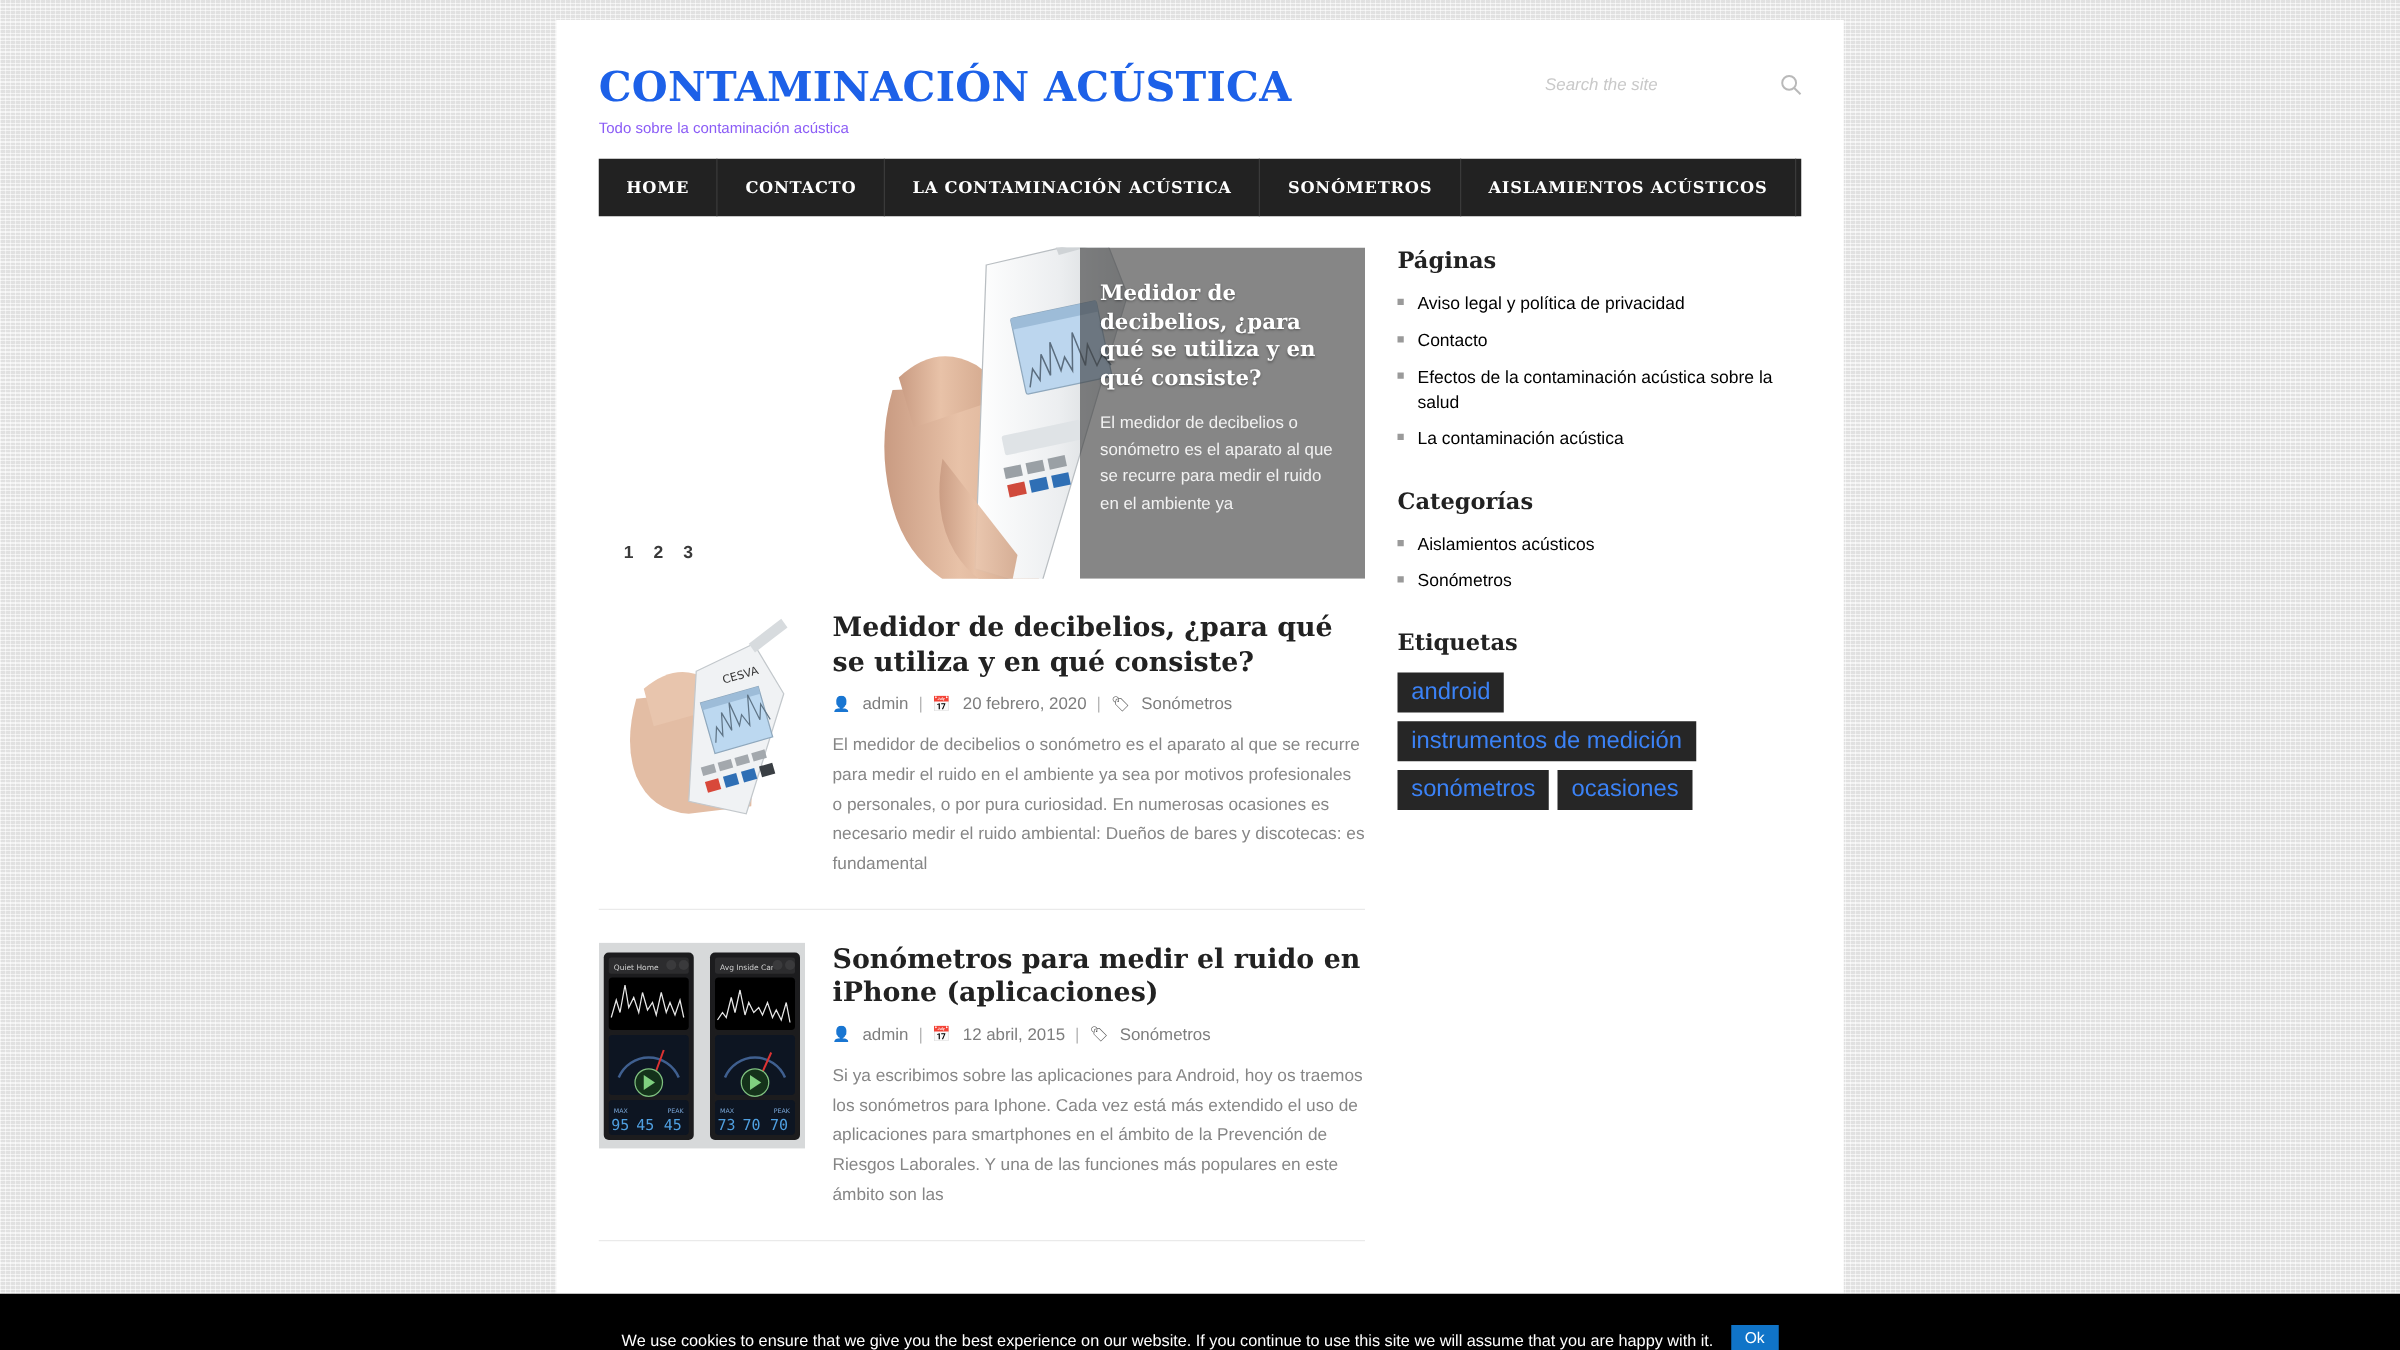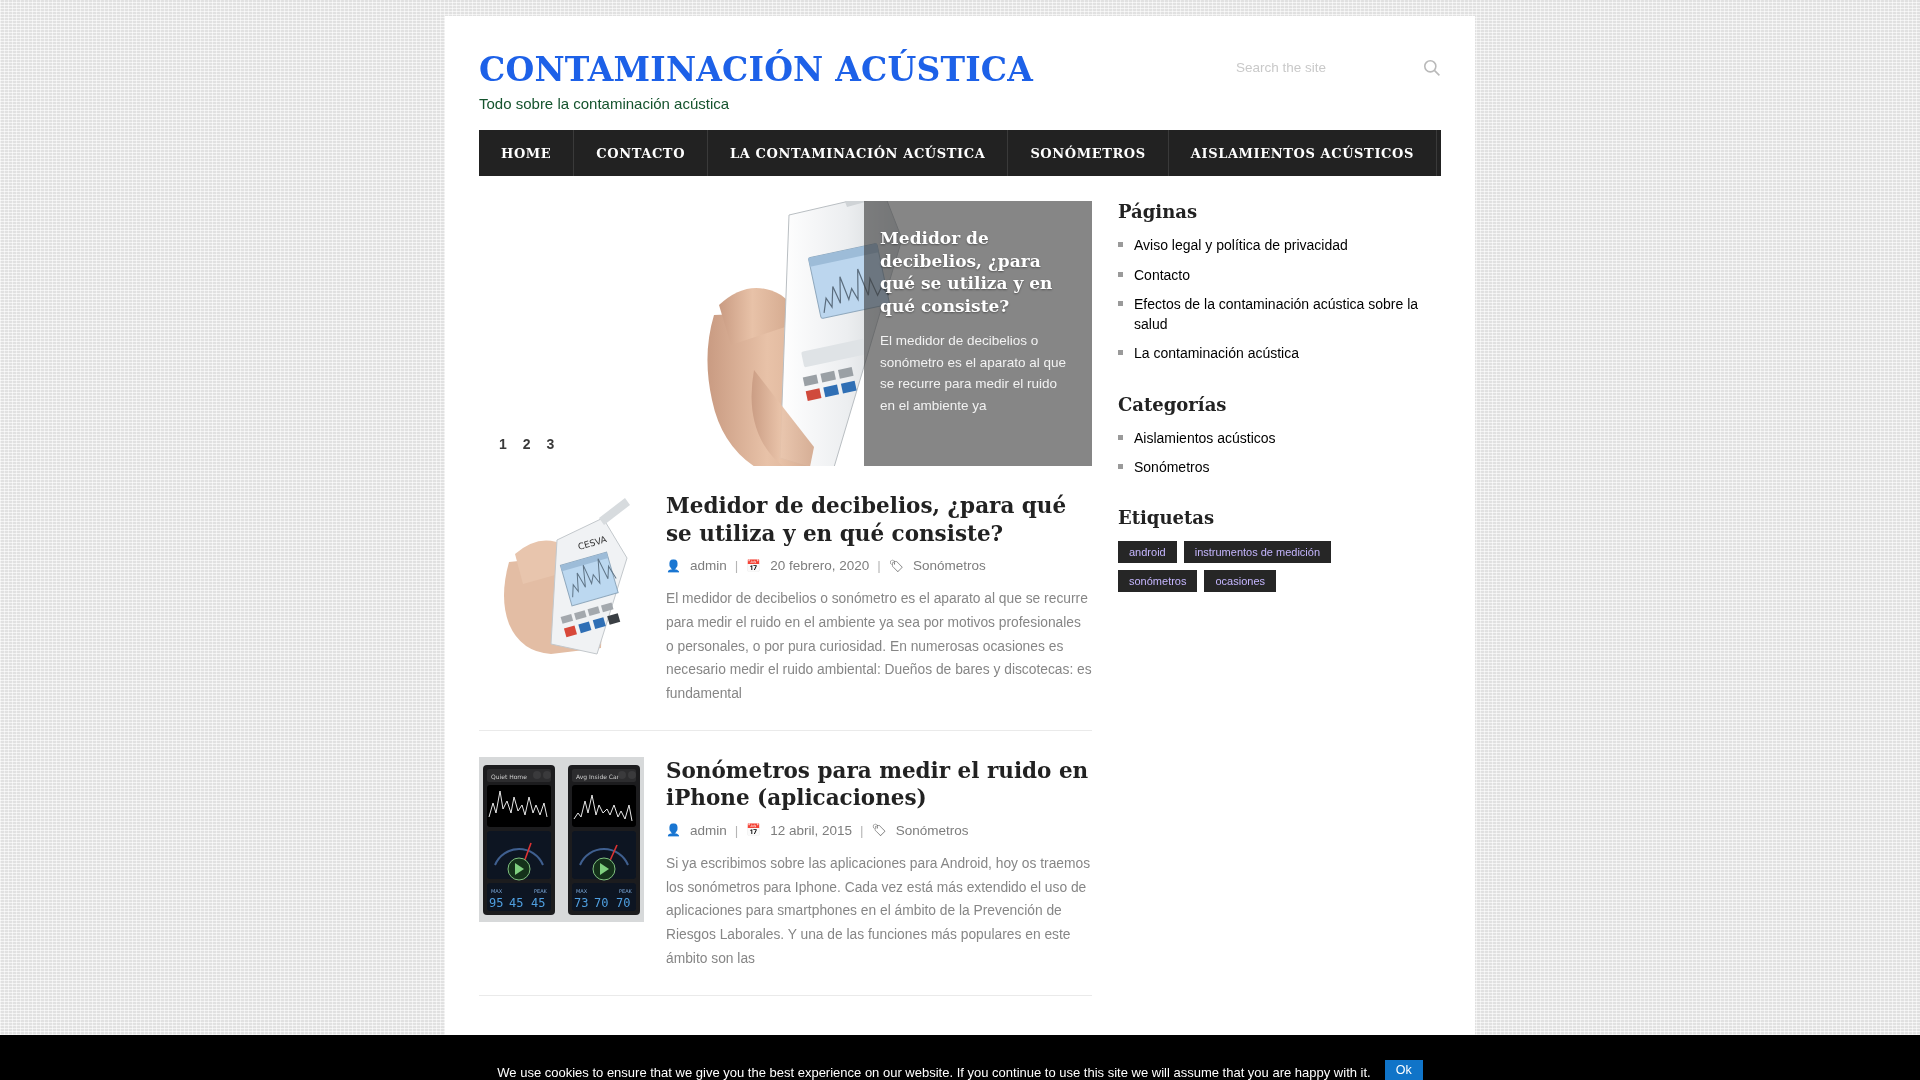--- a/index.html
+++ b/index.html
@@ -27,36 +27,37 @@
   .header { display: flex; align-items: flex-start; padding: 28px 0 18px 0; }
   .brand { flex: 1; padding-top: 8px; }
   .site-title {
     font-family: "DejaVu Serif", serif;
     font-size: 33px;
     font-weight: bold;
     color: #1d61e8;
     letter-spacing: 0.2px;
     line-height: 1.1;
   }
-  .site-tagline { font-size: 15px; color: #14532d; margin-top: 7px; }
+  .site-tagline { font-size: 12px; color: #8b5cf6; margin-top: 7px; }
   .search-box {
     width: 205px;
     display: flex;
     align-items: center;
     gap: 8px;
     padding-top: 14px;
   }
   .search-input {
     flex: 1;
     border: none;
     outline: none;
     font-size: 13.5px;
     color: #6d28d9;
     font-family: "Liberation Sans", sans-serif;
     background: transparent;
+    font-style: italic;
   }
   .search-input::placeholder { color: #c9c9c9; }
   .search-icon { color: #b9b9b9; display: flex; align-items: center; cursor: pointer; }
 
   
   .nav {
     background: #222222;
     display: flex;
     height: 46px;
     align-items: stretch;
@@ -218,22 +219,22 @@
     content: "";
     position: absolute;
     left: 0; top: 7px;
     width: 5px; height: 5px;
     background: #9a9a9a;
   }
   .widget li a { color: #000000; text-decoration: none; cursor: pointer; }
   .tag-cloud { display: flex; flex-wrap: wrap; gap: 7px; max-width: 240px; }
   .tag {
     background: #262626;
-    color: #c4b5fd;
-    font-size: 11px;
+    color: #3b82f6;
+    font-size: 19px;
     padding: 5px 11px;
     cursor: pointer;
     text-align: right;
   }
 
   
   .cookie-bar {
     position: absolute;
     left: 0; right: 0; bottom: 0;
     height: 45px;

